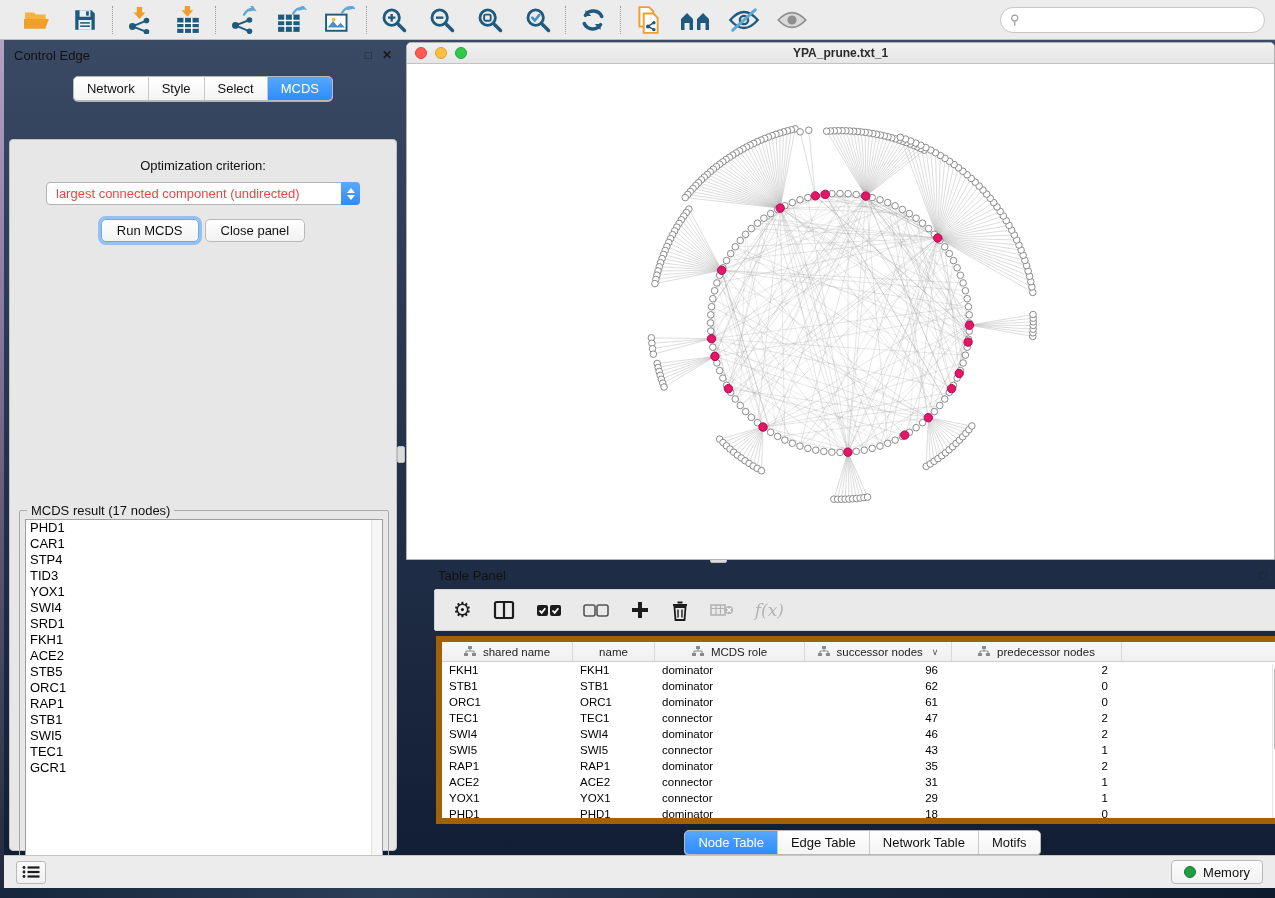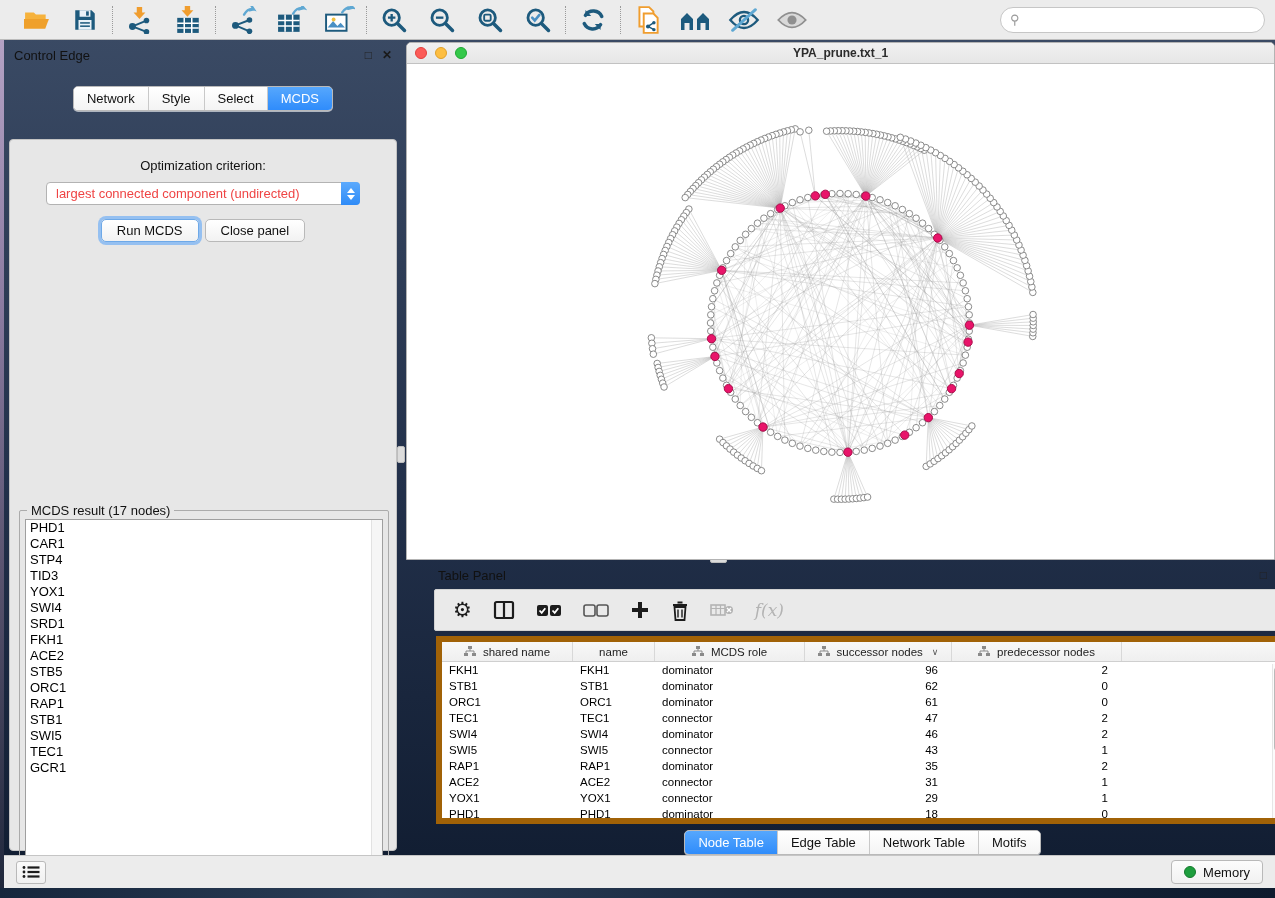--- a/index.html
+++ b/index.html
@@ -28,21 +28,21 @@
 
   
   .panel-title-row { display:flex; align-items:center; height:22px; padding:0 10px; }
   .panel-title { font-size:13px; color:#111; }
   .win-ctrls { margin-left:auto; display:flex; gap:10px; align-items:center; }
   .float-glyph { font-size:12px; color:#222; line-height:1; }
   .close-glyph { font-size:12px; font-weight:bold; color:#1a1a1a; line-height:1; }
 
   
   #control-panel { left:4px; top:44px; width:398px; height:811px; }
-  #ctrl-tabs-row { display:flex; justify-content:center; margin-top:20px; position:relative; z-index:2;}
+  #ctrl-tabs-row { display:flex; justify-content:center; margin-top:10px; position:relative; z-index:2;}
   .tabgroup { display:inline-flex; border:1px solid #b9b9b9; border-radius:5px; overflow:hidden;
     background:#fff; box-shadow:0 1px 0 rgba(255,255,255,.6); }
   .seg { padding:4px 13px; font-size:13px; color:#111; background:linear-gradient(#ffffff,#f4f4f4);
     border-left:1px solid #c9c9c9; cursor:default; white-space:nowrap; }
   .seg:first-child { border-left:none; }
   .seg.sel { background:linear-gradient(#56a7fd,#2f8cfb); color:#fff; }
   #mcds-content { position:absolute; left:5px; top:95px; width:388px; height:712px;
     background:#e7e7e7; border:1px solid #c3c3c3; border-radius:4px; }
   #opt-label { text-align:center; font-size:13px; color:#111; margin-top:18px; }
   #opt-dropdown { margin:9px auto 0; width:314px; height:23px; background:#fff;

